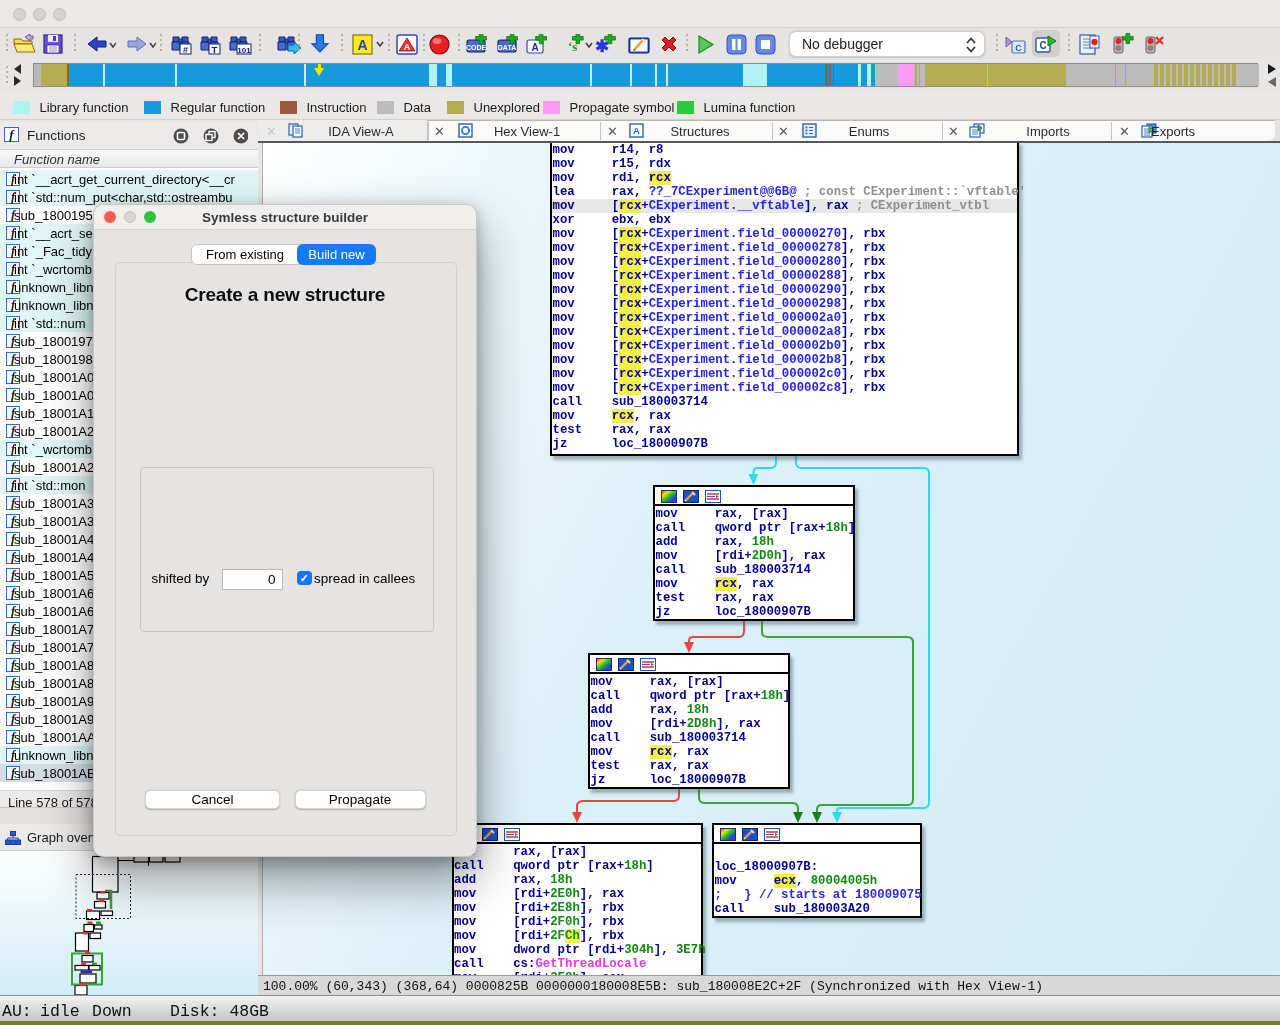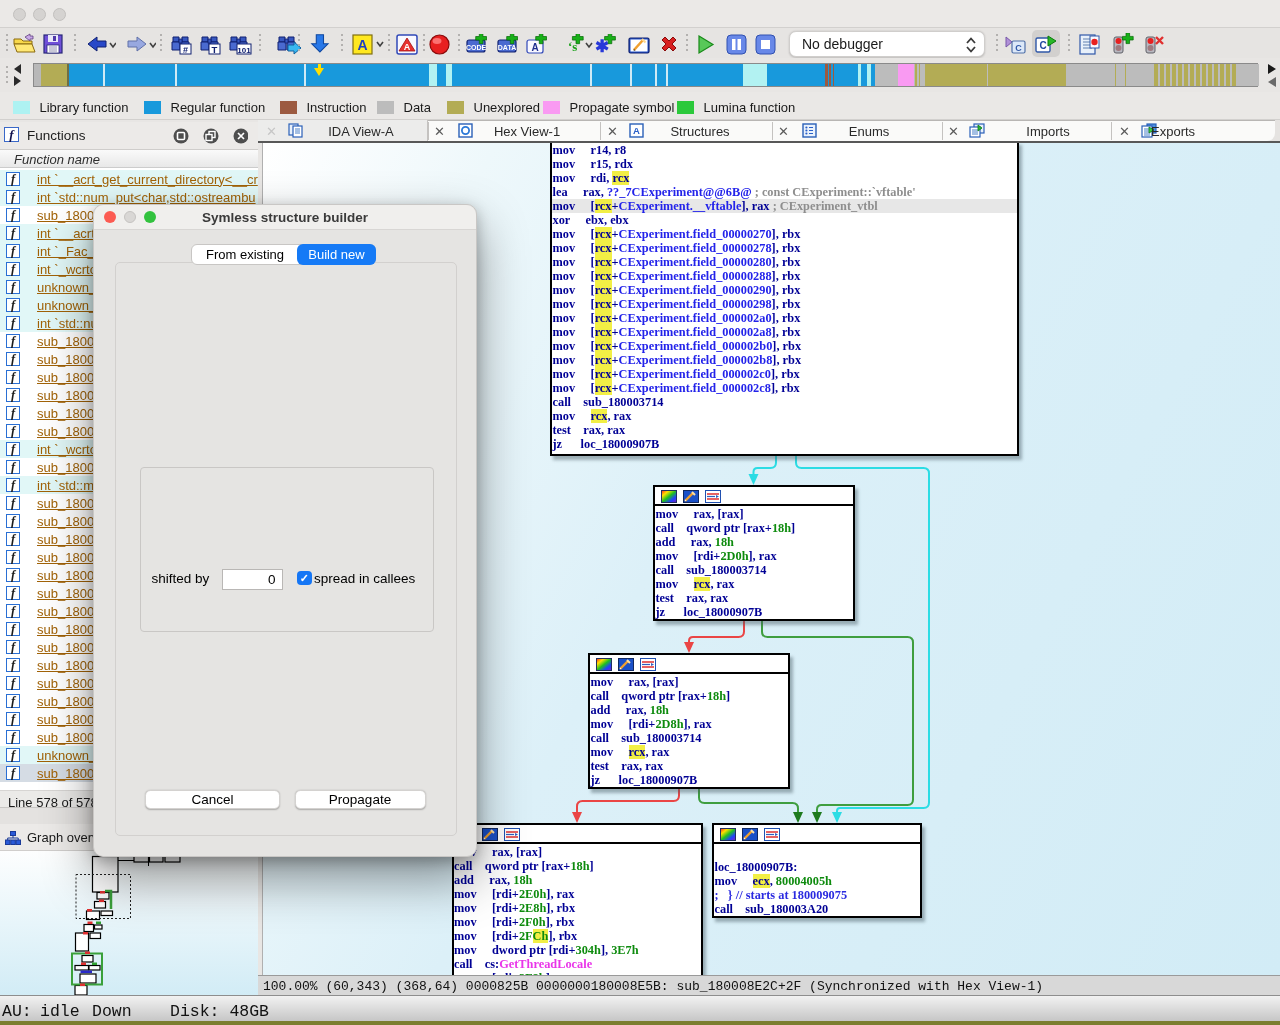--- a/index.html
+++ b/index.html
@@ -28,33 +28,33 @@
 .tabt { position:absolute; top:4px; font-size:13px; color:#2a2a2a; }
 .tabsep { position:absolute; top:2px; width:1px; height:18px; background:#c4c2c0; }
 
 #funcpanel { position:absolute; left:0; top:122px; width:258px; height:873px; background:#fff; }
 #funchead { position:absolute; left:0; top:0; width:258px; height:28px; background:#eceae8; border-bottom:1px solid #cfcdcb; }
 #colhead { position:absolute; left:0; top:28px; width:258px; height:18px; background:linear-gradient(#fafafa,#e8e8e8); border-bottom:1px solid #cccccc; font-size:13px; color:#2e2e2e; }
 #flist { position:absolute; left:0; top:46px; width:258px; height:614px; overflow:hidden; background:#fff; }
 .frow { position:absolute; left:0; width:258px; height:18px; white-space:nowrap; overflow:hidden; }
 .frow.lib { background:#e1f7f7; }
 .frow.sel { background:#d5dce4; }
-.frow .nm { position:absolute; left:37px; top:1.5px; font-size:13px; color:#a16207;text-decoration:underline; }
+.frow .nm { position:absolute; left:14px; top:1.5px; font-size:13px; color:#000000; }
 .ficon { position:absolute; left:6px; top:2px; width:14px; height:14px; border:1.5px solid #2a6fd4; background:#fff; font-family:"Liberation Serif",serif; font-style:italic; font-weight:bold; font-size:12.5px; color:#1c1c1c; text-align:center; line-height:12px; }
 #line578 { position:absolute; left:0; top:668px; width:258px; height:18px; background:#ebeae8; border-top:1px solid #d7d5d3; border-bottom:1px solid #c8c6c4; font-size:13px; color:#1a1a1a; }
 #gsplit { position:absolute; left:0; top:686px; width:258px; height:16px; background:#e4e2e0; }
 #ghead { position:absolute; left:0; top:702px; width:258px; height:27px; background:#eceae8; border-bottom:1px solid #d0cecc; font-size:13px; color:#1a1a1a; }
 #minimap { position:absolute; left:0; top:729px; width:258px; height:144px; background:linear-gradient(#fdfefe,#d2ecf6); }
 
 #canvas { position:absolute; left:262px; top:143px; width:1018px; height:832px; overflow:hidden; background:linear-gradient(118deg,#ffffff 0%,#eef8fb 16%,#dcf0f8 42%,#d2ecf6 100%); border-left:1px solid #b0b0b0; }
 #statusline { position:absolute; left:258px; top:975px; width:1022px; height:20px; background:#d8d8d8; border-top:1px solid #9a9a9a; font-family:"Liberation Mono",monospace; font-size:13px; color:#111; white-space:pre; }
 
 .node { position:absolute; border:2px solid #000; background:#fff; box-shadow:3px 4px 3px rgba(70,90,100,0.45); }
 .ntitle { height:19px; border-bottom:2px solid #000; background:#fff; position:relative; }
-.ncode { font-family:Liberation Serif, serif; font-size:12.33px; font-weight:bold; line-height:14px; white-space:pre; color:#000095; padding-left:0.5px; }
+.ncode { font-family:Liberation Mono, monospace; font-size:12.33px; font-weight:bold; line-height:14px; white-space:pre; color:#000095; padding-left:0.5px; }
 .ntitle + pre.ncode { padding-top:1px; }
 .ncode .f { color:#2323ea; }
 .ncode .g { color:#0e8b0e; }
 .ncode .c { color:#8e8e8e; }
 .ncode .m { color:#e935e9; }
 .ncode .cb { color:#2a2ae0; }
 .hl { background:#f2ef45; }
 .curline { background:#e7e7e7; }
 
 #aubar { position:absolute; left:0; top:995px; width:1280px; height:26px; background:linear-gradient(#f2f2f2,#c6c6c6); border-top:1px solid #8e8e8e; font-family:"Liberation Mono",monospace; font-size:16.5px; color:#111; }
@@ -777,20 +777,21 @@
     <div class="dtl" style="left:10px;background:#fc5b52;"></div>
     <div class="dtl" style="left:30px;background:#d9d7d5;border:0.5px solid #c5c3c1;"></div>
     <div class="dtl" style="left:50px;background:#32c23e;"></div>
     <div id="dlgtitletext">Symless structure builder</div>
   </div>
   <div id="tabpane"></div>
   <div id="segctl">
       <span style="position:absolute;left:14px;top:2.5px;">From existing</span>
     </div>
   <div id="segblue">Build new</div>
+  <div id="bigheader">Create a new structure</div>
   <div id="groupbox"></div>
   <div id="shiftlbl">shifted by</div>
   <div id="shiftinput"><span style="padding-right:6px;">0</span></div>
   <div id="chk">✓</div>
   <div id="chklbl">spread in callees</div>
   <div class="dbtn" style="left:51px;width:135px;">Cancel</div>
   <div class="dbtn" style="left:200.5px;width:131px;">Propagate</div>
 </div>
 
 </body></html>

